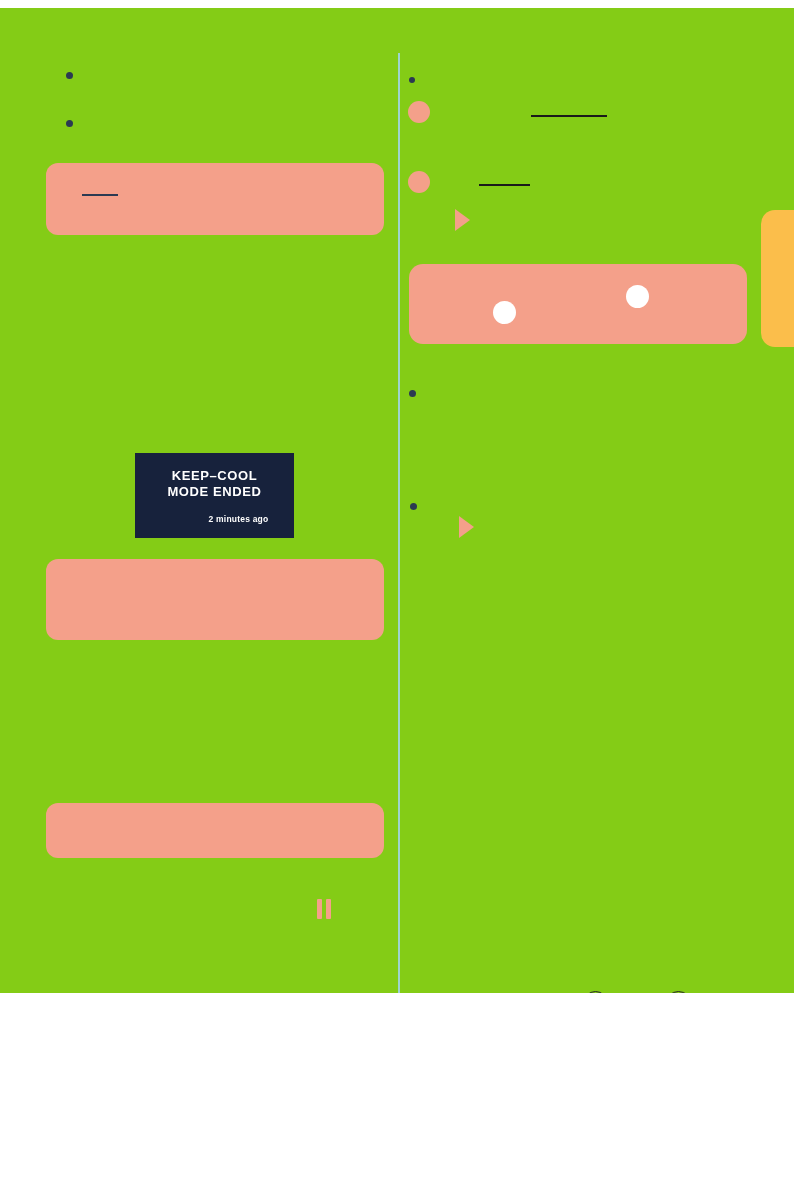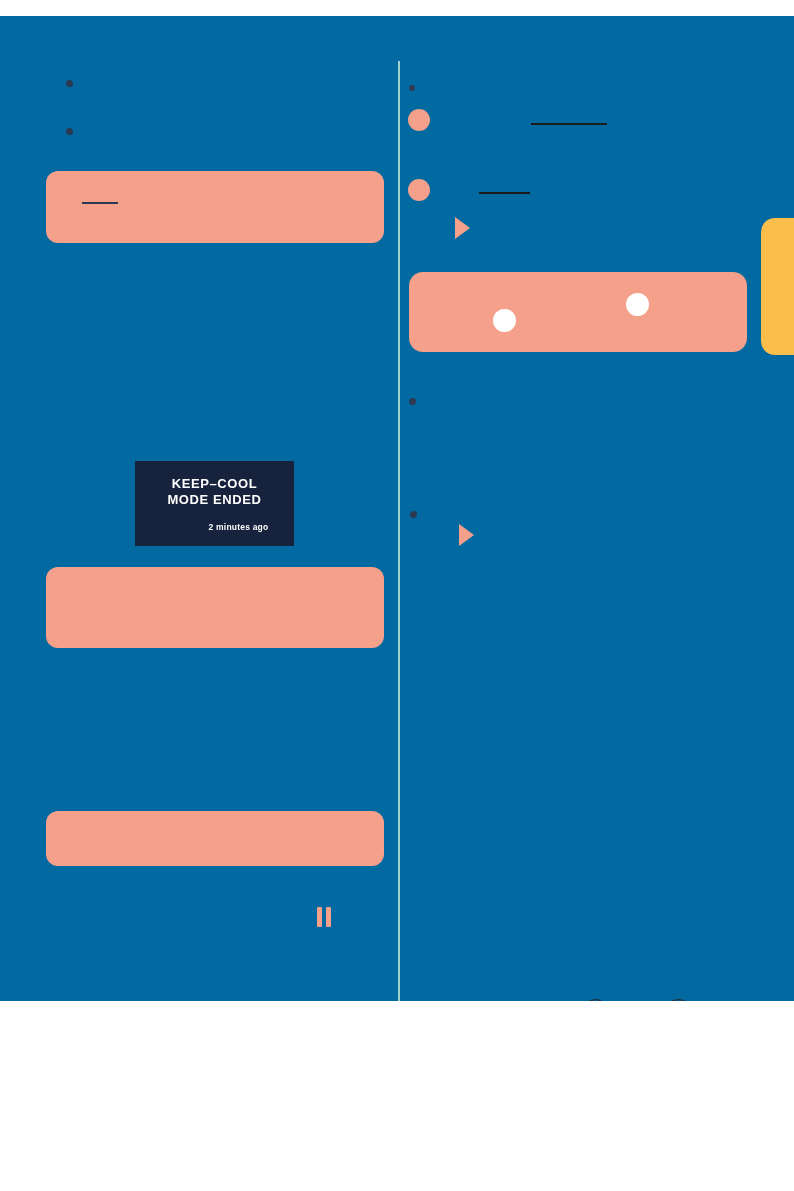--- a/index.html
+++ b/index.html
@@ -7,23 +7,23 @@
     padding: 0;
     background: #ffffff;
   }
   body {
     font-family: "Liberation Sans", sans-serif;
   }
   #page {
     position: relative;
     width: 794px;
     height: 985px;
-    background: #0369a1;
+    background: #84cc16;
     overflow: hidden;
-    margin: 16px auto;
+    margin: 8px auto;
   }
 
   .skel-block {
     position: absolute;
     background: #F4A08A;
     border-radius: 12px;
   }
   .skel-block.soft { border-radius: 14px; }
 
   .yellow-block {

